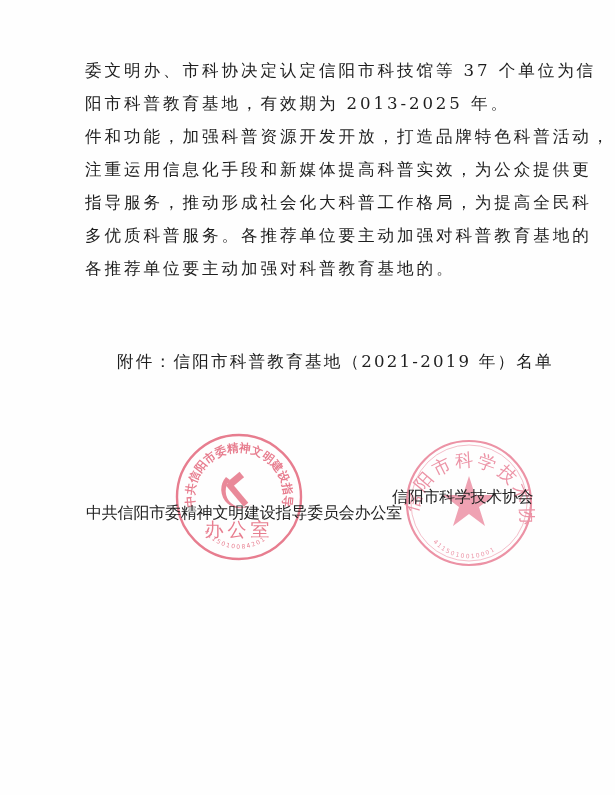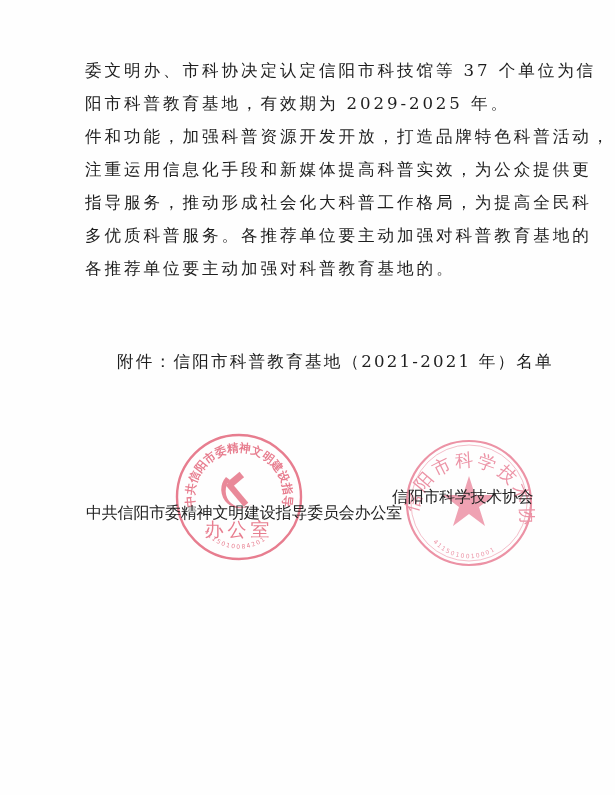--- a/index.html
+++ b/index.html
@@ -74,29 +74,29 @@
     .seal-left { left: 174px; top: 432px; width: 130px; height: 130px; }
     .seal-right { left: 403px; top: 438px; width: 132px; height: 130px; }
   </style>
 </head>
 <body>
 
 <div class="page">
 
   <div class="body-text">
     <div class="line">委文明办、市科协决定认定信阳市科技馆等 37 个单位为信</div>
-    <div class="line">阳市科普教育基地，有效期为 2029-2025 年。</div>
+    <div class="line">阳市科普教育基地，有效期为 2013-2025 年。</div>
     <div class="line">件和功能，加强科普资源开发开放，打造品牌特色科普活动，</div>
     <div class="line">注重运用信息化手段和新媒体提高科普实效，为公众提供更</div>
     <div class="line">指导服务，推动形成社会化大科普工作格局，为提高全民科</div>
     <div class="line">多优质科普服务。各推荐单位要主动加强对科普教育基地的</div>
     <div class="line">各推荐单位要主动加强对科普教育基地的。</div>
   </div>
 
-  <div class="attachment">附件：信阳市科普教育基地（2021-2021 年）名单</div>
+  <div class="attachment">附件：信阳市科普教育基地（2021-2019 年）名单</div>
 
   <svg class="seal seal-left" viewBox="0 0 130 130">
     <defs>
       <path id="arcL" d="M 22 78 A 45 45 0 1 1 108 78"></path>
       <path id="arcLb" d="M 30 100 A 45 45 0 0 0 100 100"></path>
     </defs>
     <circle cx="65" cy="65" r="62" fill="none" stroke="#e0536a" stroke-width="2.4"></circle>
     <text font-size="11.5" fill="#e0536a" font-family="DejaVu Sans, sans-serif" font-weight="bold">
       <textPath href="#arcL" startOffset="2%">中共信阳市委精神文明建设指导委员会</textPath>
     </text>

